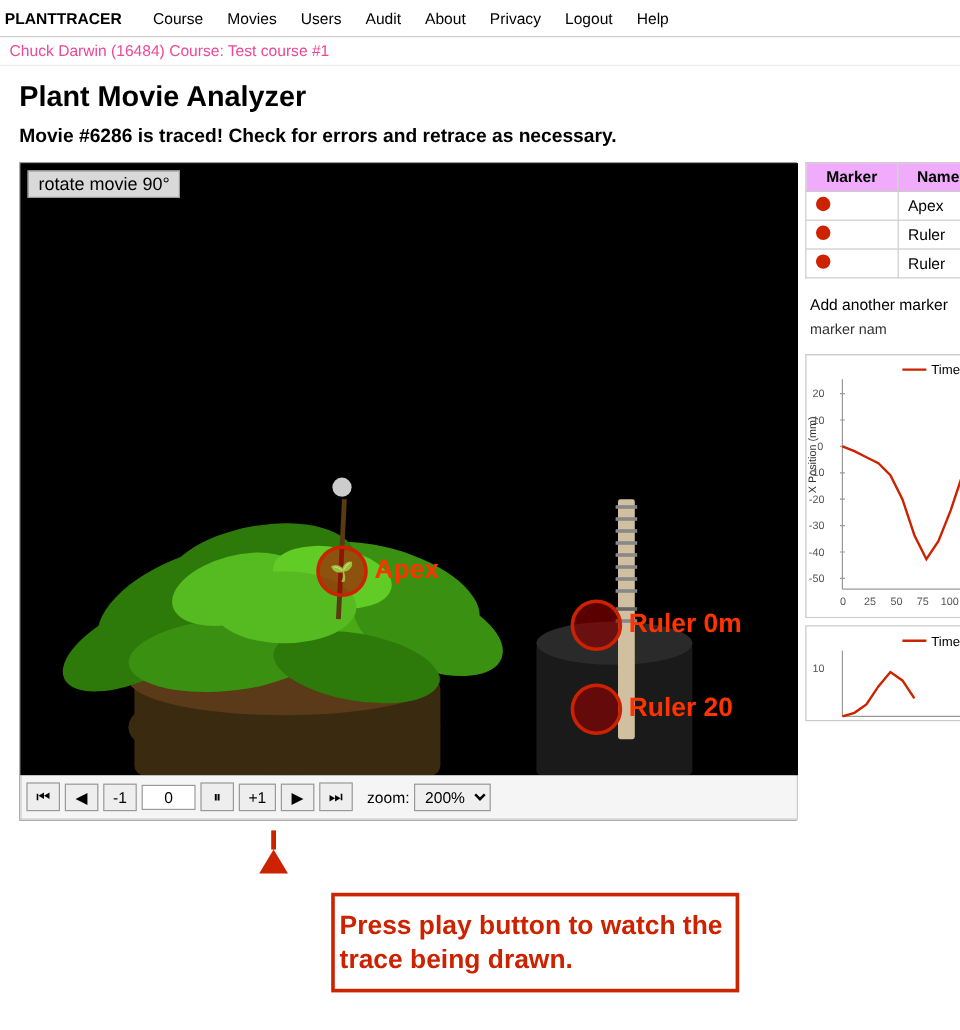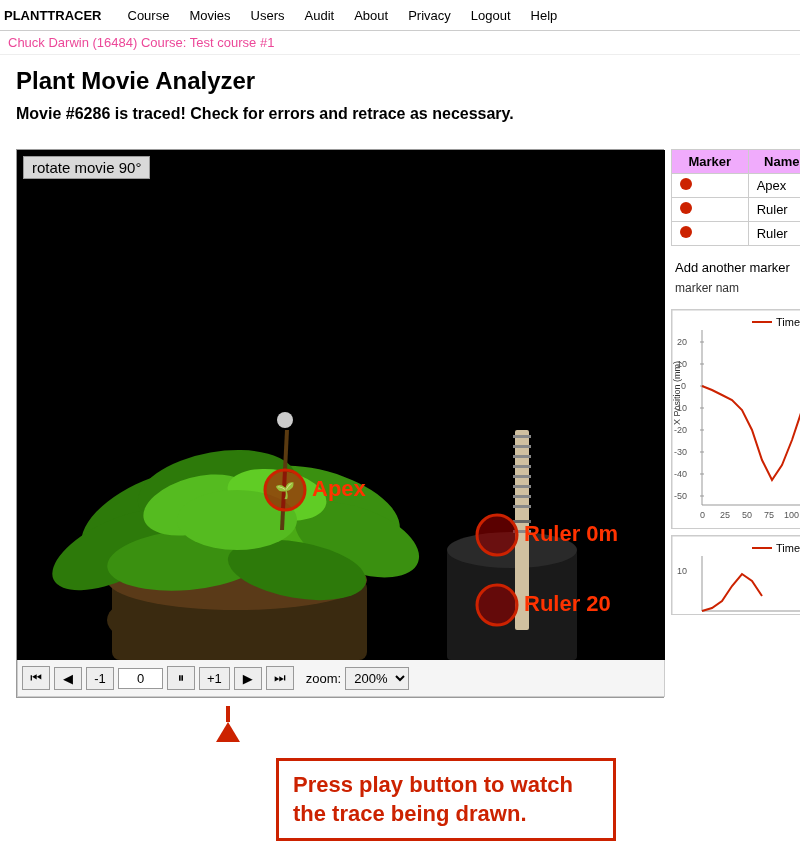--- a/index.html
+++ b/index.html
@@ -43,21 +43,21 @@
 
     .page-title {
       font-size: 24px;
       font-weight: bold;
       margin-bottom: 10px;
     }
 
     .movie-status {
       font-size: 16px;
       font-weight: bold;
-      margin-bottom: 26px;
+      margin-bottom: 12px;
     }
 
     
     .two-col {
       display: flex;
       gap: 0;
     }
 
     
     .left-col {
@@ -126,21 +126,21 @@
     .zoom-select {
       font-size: 13px;
       padding: 2px 4px;
       border: 1px solid #999;
     }
 
     
     .instruction-box {
       margin-top: 14px;
       border: 3px solid #cc2200;
-      padding: 10px 14px;
+      padding: 10px 4px;
       width: 340px;
       margin-left: 60px;
     }
     .instruction-text {
       color: #cc2200;
       font-size: 22px;
       font-weight: bold;
       line-height: 1.3;
     }
 

